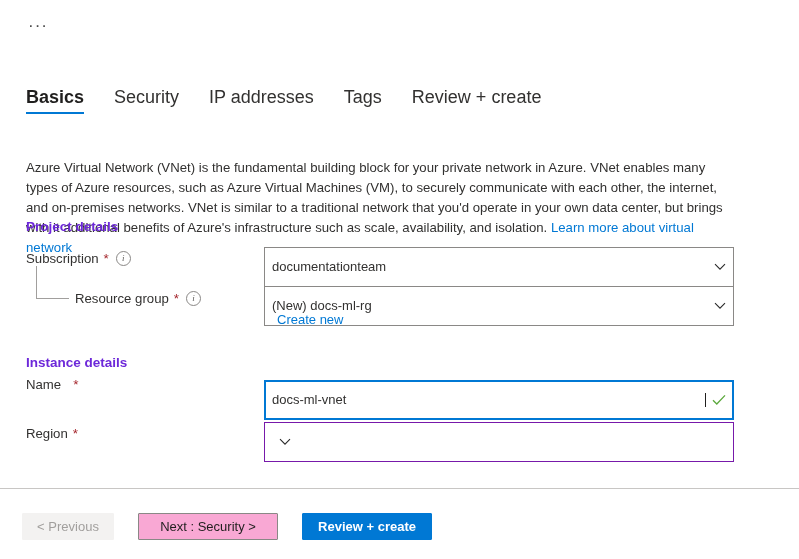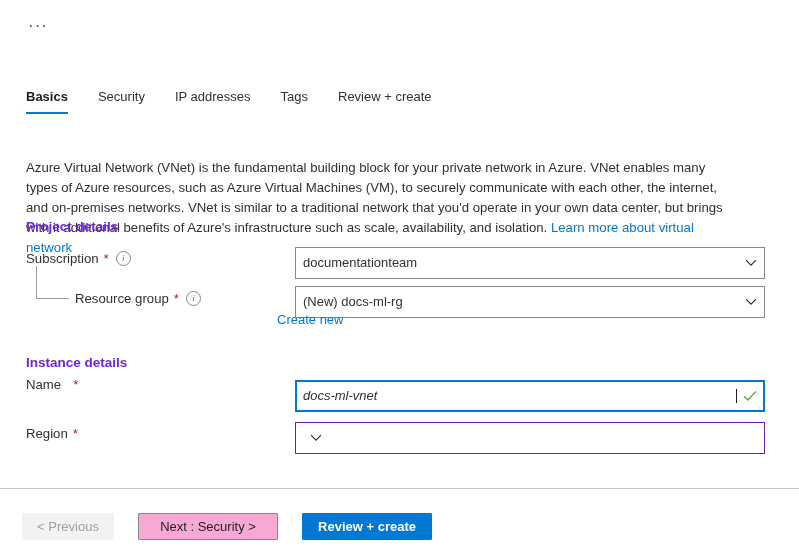--- a/index.html
+++ b/index.html
@@ -48,21 +48,21 @@
   
   .tabs {
     position: absolute;
     left: 26px;
     top: 88px;
     display: flex;
     align-items: flex-start;
     gap: 0px;
   }
   .tab {
-    font-size: 13px;
+    font-size: 18px;
     color: #323130;
     padding: 0 15px 8px 15px;
     cursor: pointer;
     position: relative;
     white-space: nowrap;
     line-height: 18px;
   }
   .tab:first-child { padding-left: 0; }
   .tab.active {
     font-weight: 600;
@@ -149,23 +149,23 @@
     top: 266px;
     width: 32px;
     height: 32px;
     border-left: 1px solid #a19f9d;
     border-bottom: 1px solid #a19f9d;
   }
 
   
   .control {
     position: absolute;
-    left: 295px;
+    left: 264px;
     width: 470px;
-    height: 32px;
+    height: 40px;
     box-sizing: border-box;
     background: #ffffff;
     border: 1px solid #8a8886;
     display: flex;
     align-items: center;
     padding: 0 0 0 7px;
     font-size: 13px;
     color: #323130;
     cursor: pointer;
   }
@@ -186,21 +186,20 @@
   }
   .chevron svg { display: block; }
 
   #control-subscription { top: 247px; }
   #control-resource-group { top: 286px; }
   #control-name {
     top: 380px;
     border: 2px solid #0078d4;
     padding-left: 6px;
     cursor: text;
-    font-style: italic;
   }
   #control-region {
     top: 422px;
     border: 1px solid #7719aa;
   }
 
   .caret {
     display: inline-block;
     width: 1px;
     height: 14px;

